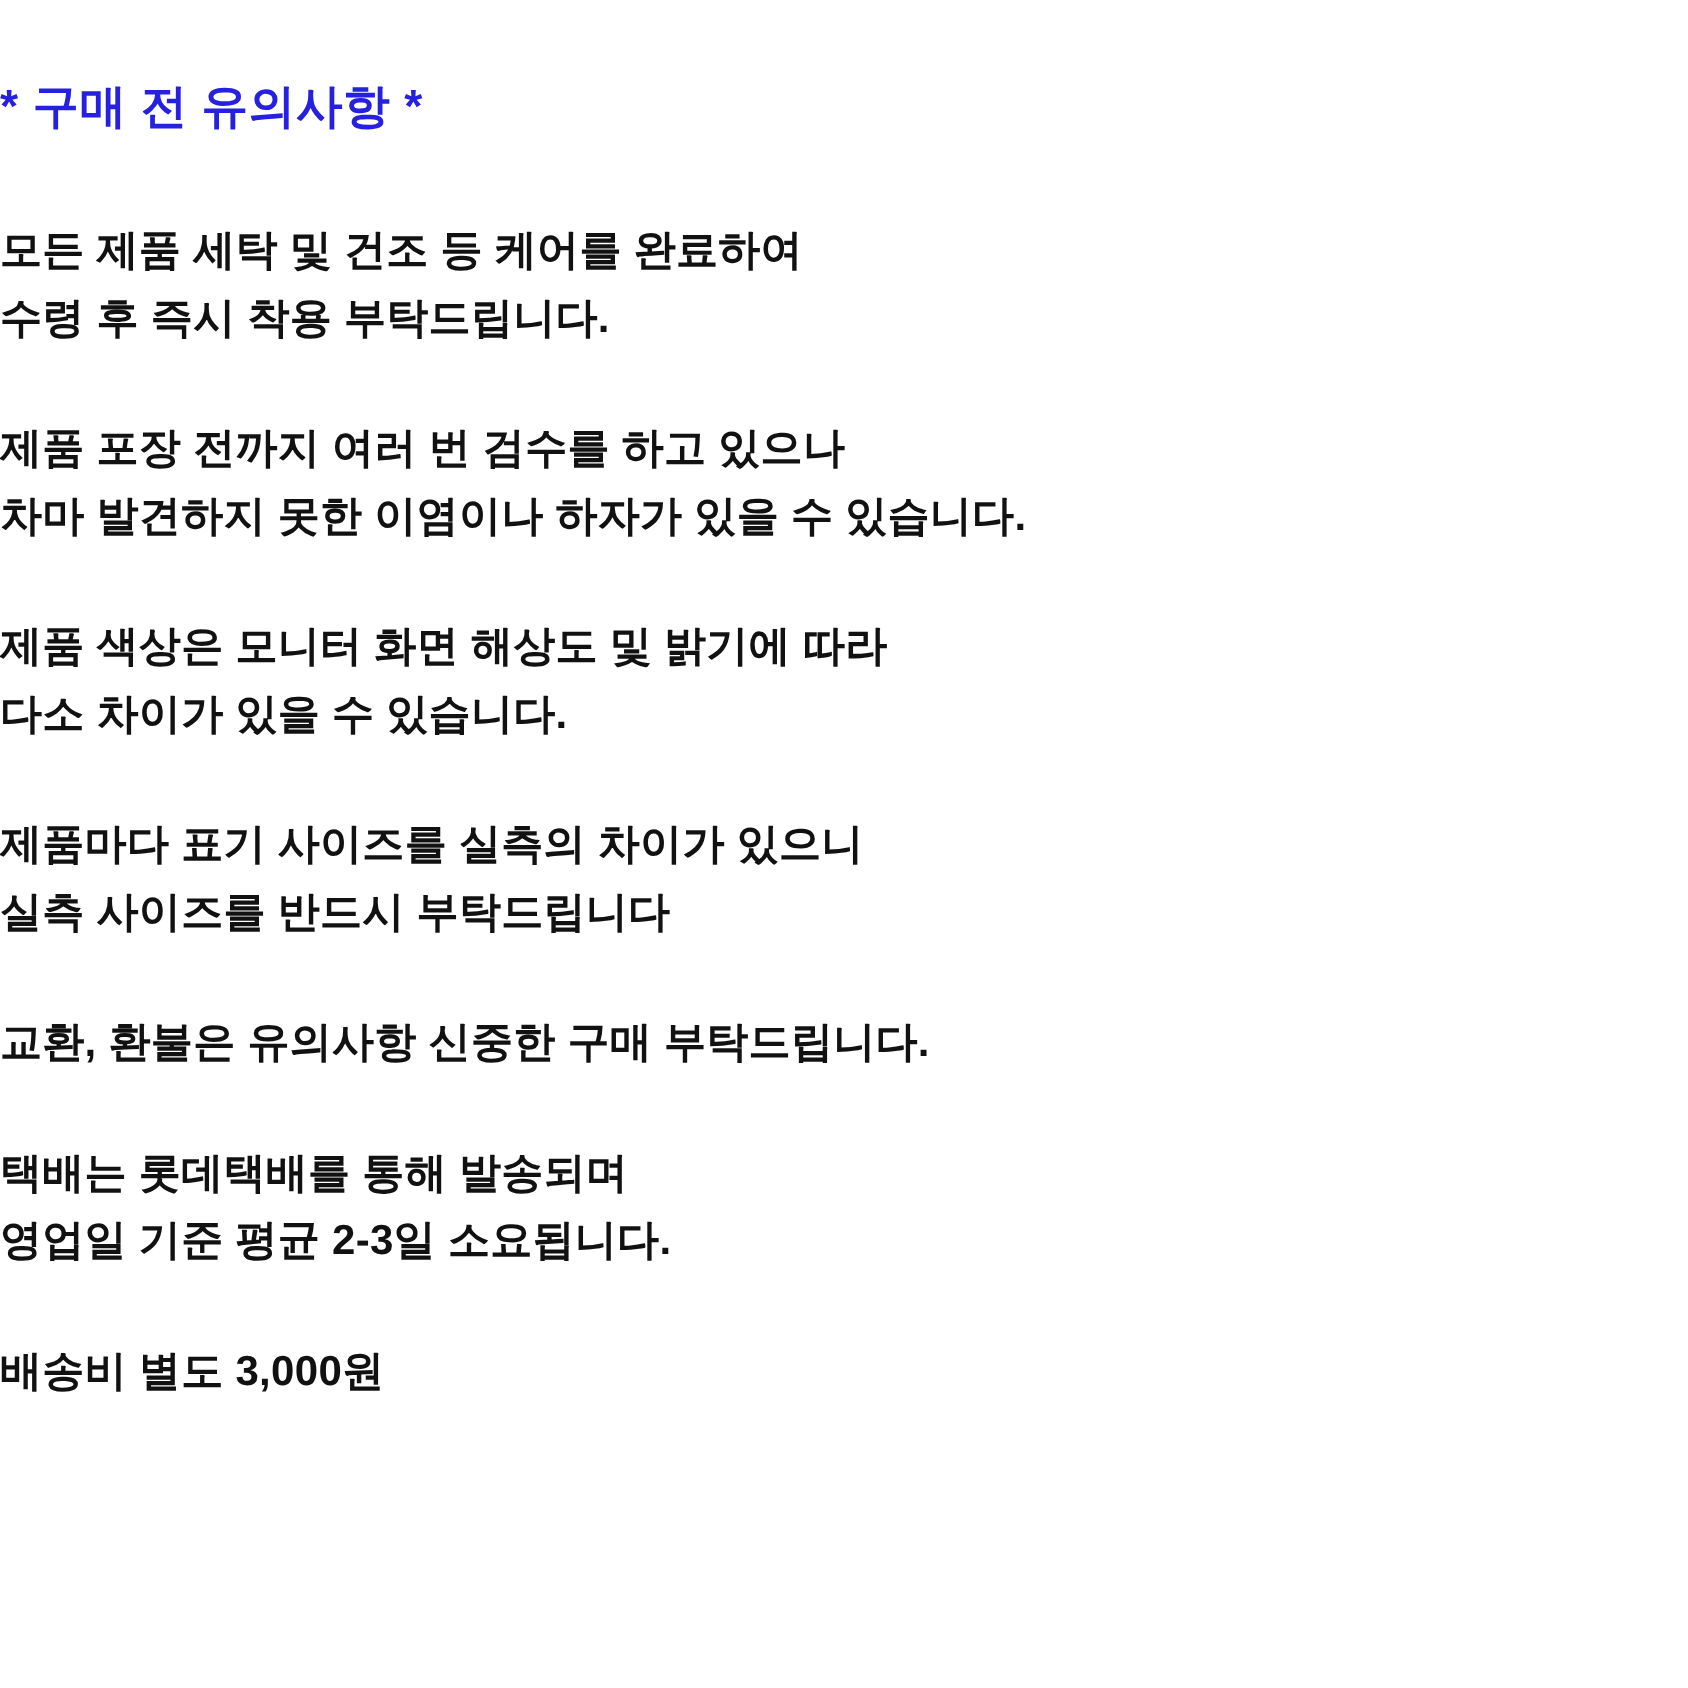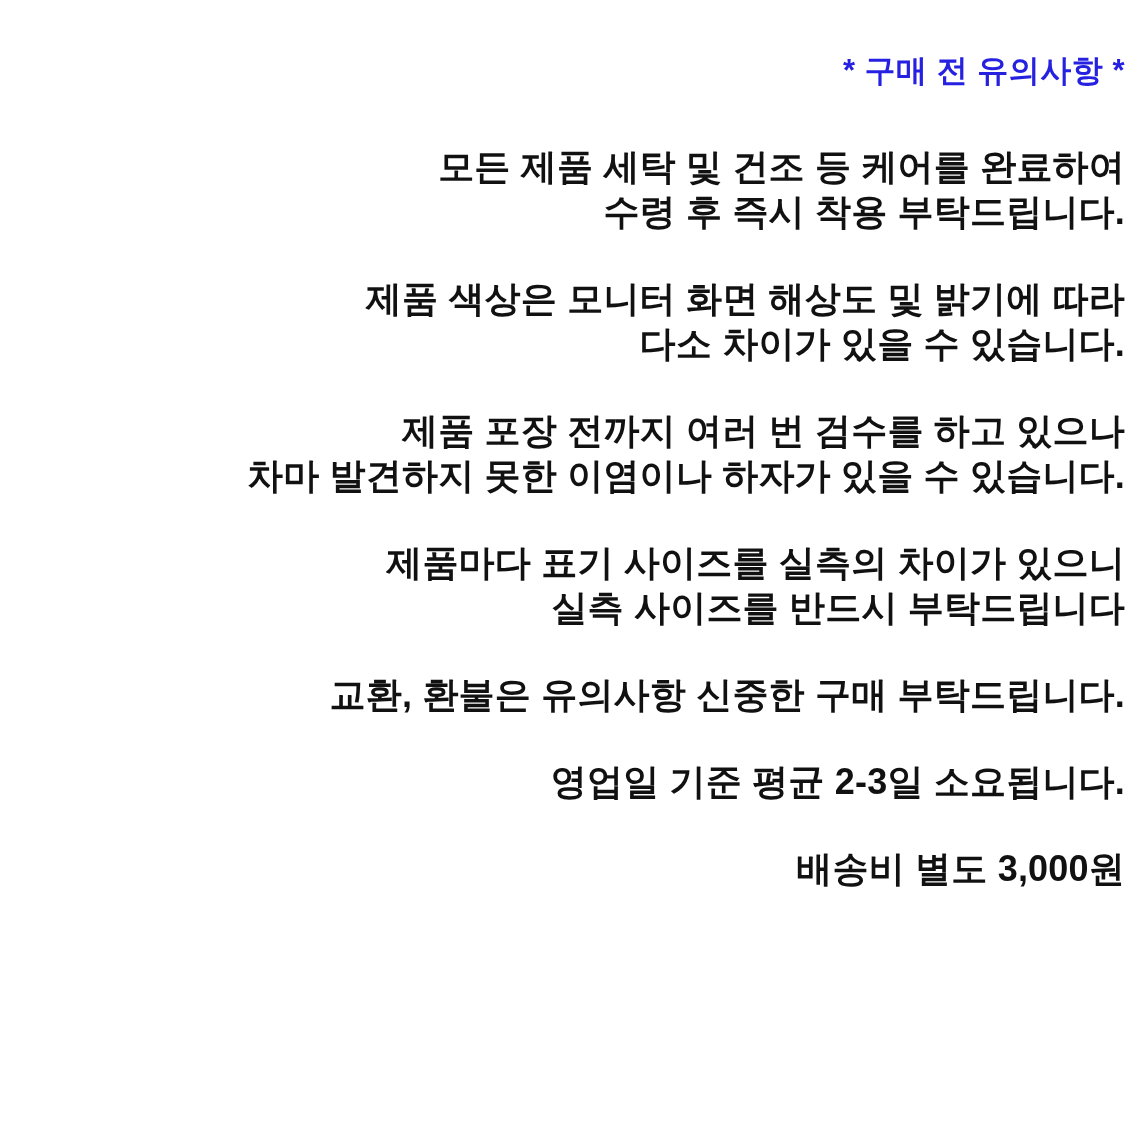--- a/index.html
+++ b/index.html
@@ -10,73 +10,74 @@
   body {
     width: 1125px;
     height: 1125px;
     font-family: "Liberation Sans", "DejaVu Sans", sans-serif;
     overflow: hidden;
   }
   .notice-wrap {
     width: 1125px;
     box-sizing: border-box;
     padding-top: 48px;
-    text-align: right;
+    text-align: left;
   }
   .notice-title {
     font-size: 31px;
     font-weight: 700;
     line-height: 46px;
     letter-spacing: 0.5px;
     margin: 0 0 50px 0;
   }
   .notice-paragraph {
     margin: 0 0 42px 0;
   }
   .notice-line {
     display: block;
-    font-size: 36px;
+    font-size: 28px;
     font-weight: 700;
     line-height: 45px;
     color: #111111;
     letter-spacing: 0.2px;
   }
 </style>
 </head>
 <body style="background: rgb(255, 255, 255);">
 
 <div class="notice-wrap">
 
   <h1 class="notice-title" style="color: rgb(38, 33, 224);">* 구매 전 유의사항 *</h1>
 
   <div class="notice-paragraph">
     <span class="notice-line">모든 제품 세탁 및 건조 등 케어를 완료하여</span>
     <span class="notice-line">수령 후 즉시 착용 부탁드립니다.</span>
   </div>
 
   <div class="notice-paragraph">
-    <span class="notice-line">제품 색상은 모니터 화면 해상도 및 밝기에 따라</span>
-    <span class="notice-line">다소 차이가 있을 수 있습니다.</span>
+    <span class="notice-line">제품 포장 전까지 여러 번 검수를 하고 있으나</span>
+    <span class="notice-line">차마 발견하지 못한 이염이나 하자가 있을 수 있습니다.</span>
   </div>
 
   <div class="notice-paragraph">
-    <span class="notice-line">제품 포장 전까지 여러 번 검수를 하고 있으나</span>
-    <span class="notice-line">차마 발견하지 못한 이염이나 하자가 있을 수 있습니다.</span>
+    <span class="notice-line">제품 색상은 모니터 화면 해상도 및 밝기에 따라</span>
+    <span class="notice-line">다소 차이가 있을 수 있습니다.</span>
   </div>
 
   <div class="notice-paragraph">
     <span class="notice-line">제품마다 표기 사이즈를 실측의 차이가 있으니</span>
     <span class="notice-line">실측 사이즈를 반드시 부탁드립니다</span>
   </div>
 
   <div class="notice-paragraph">
     <span class="notice-line">교환, 환불은 유의사항 신중한 구매 부탁드립니다.</span>
   </div>
 
   <div class="notice-paragraph">
+    <span class="notice-line">택배는 롯데택배를 통해 발송되며</span>
     <span class="notice-line">영업일 기준 평균 2-3일 소요됩니다.</span>
   </div>
 
   <div class="notice-paragraph">
     <span class="notice-line">배송비 별도 3,000원</span>
   </div>
 
 </div>
 
 </body></html>

